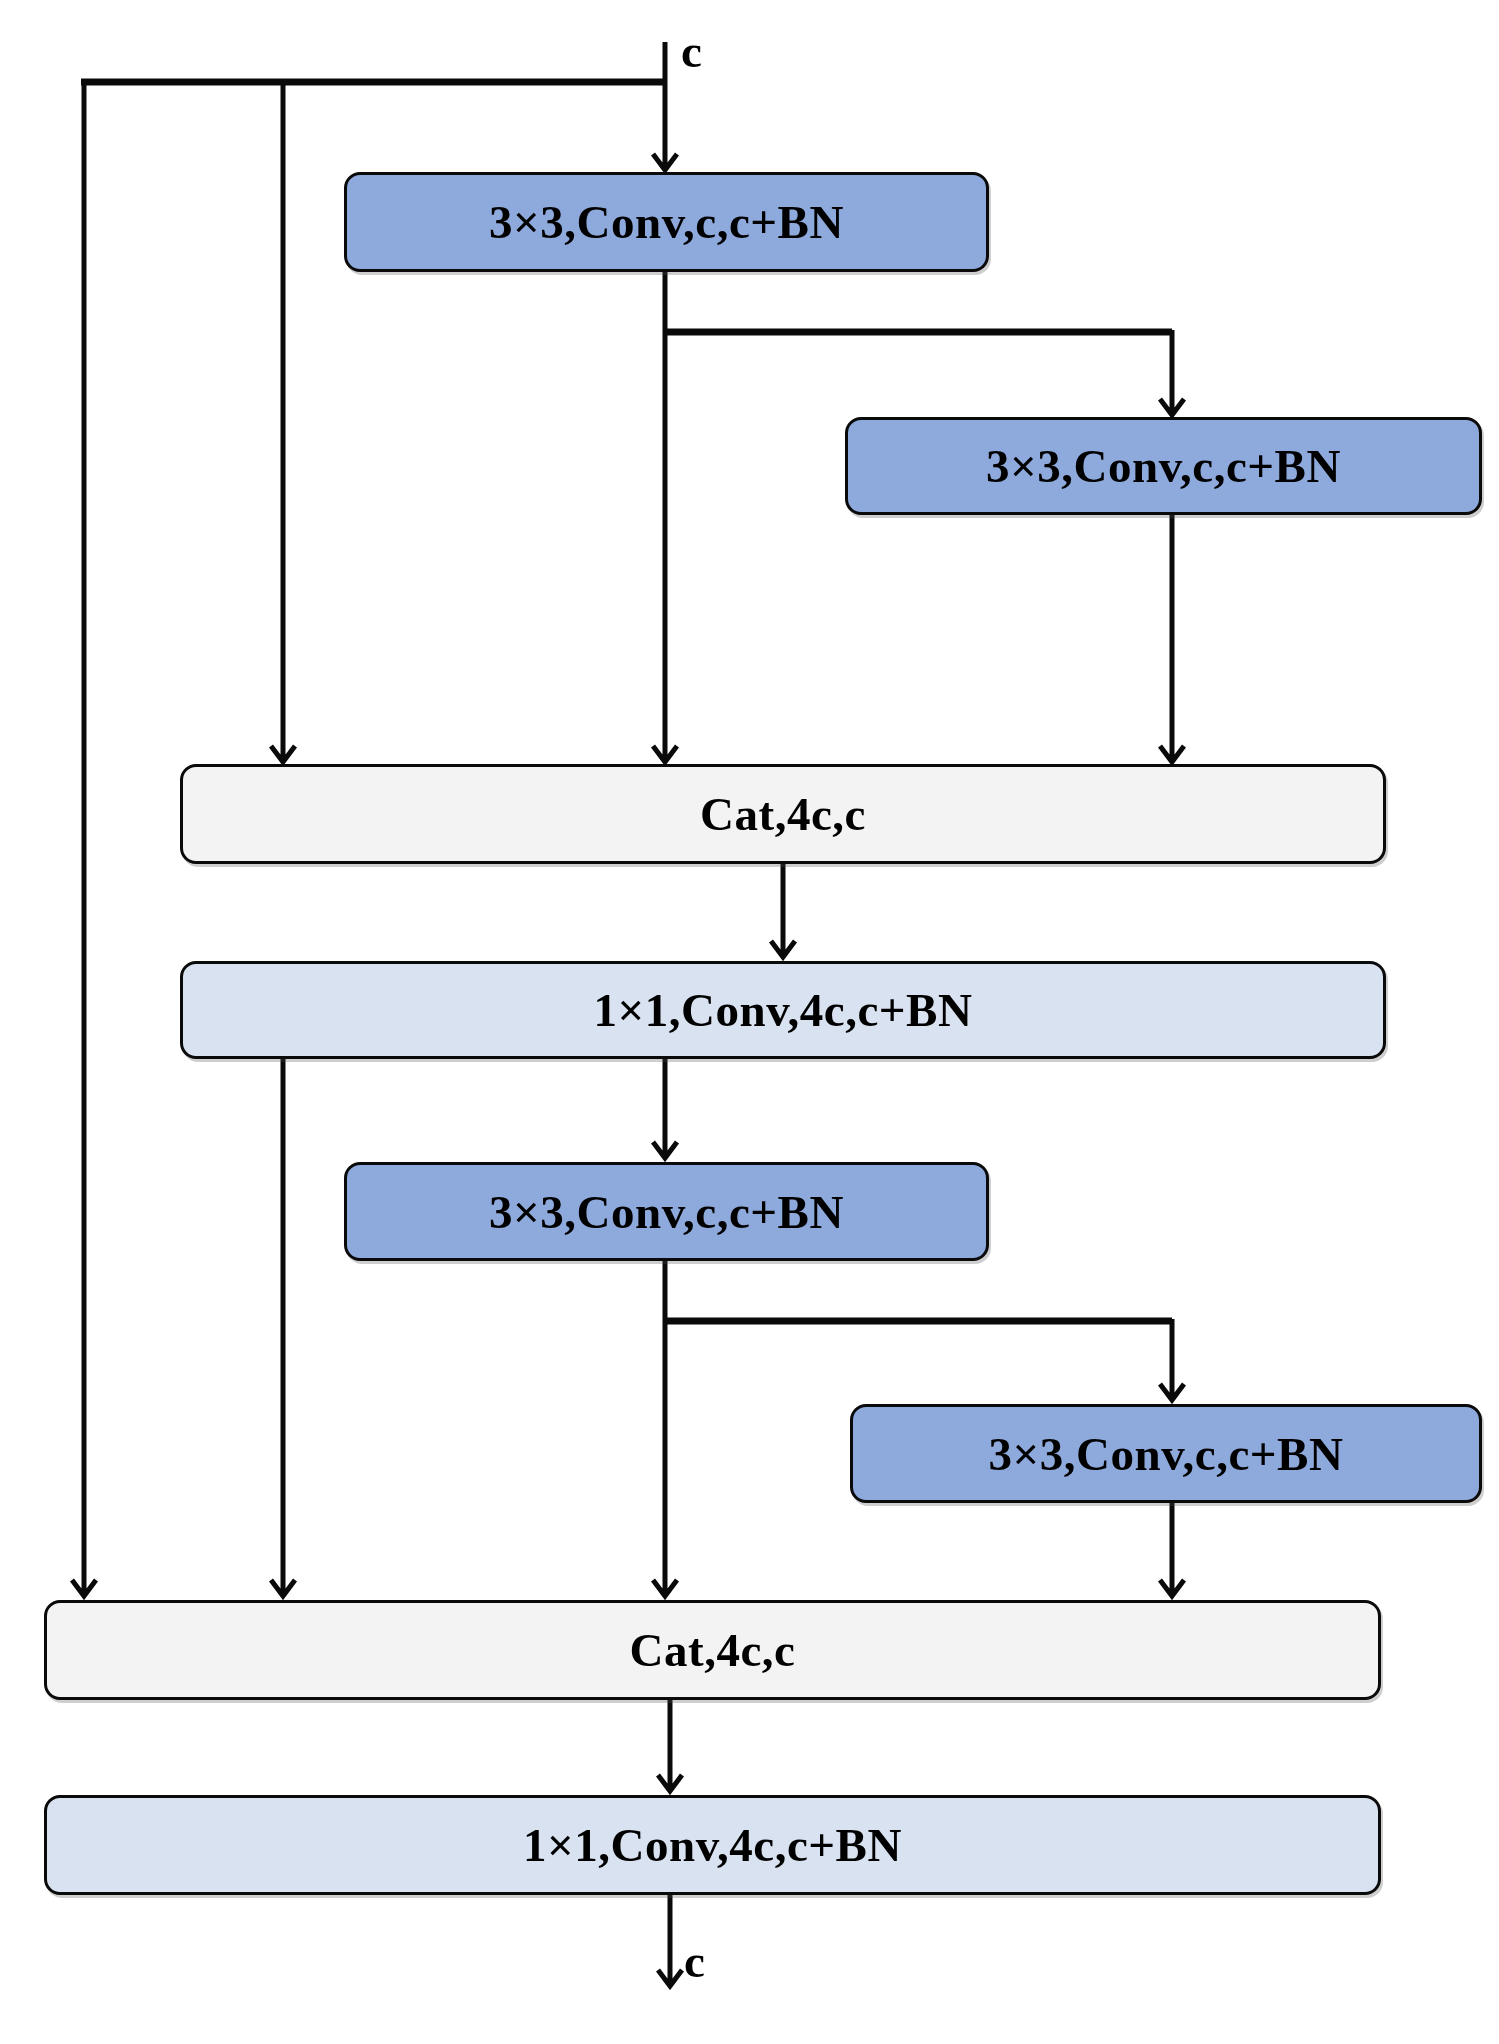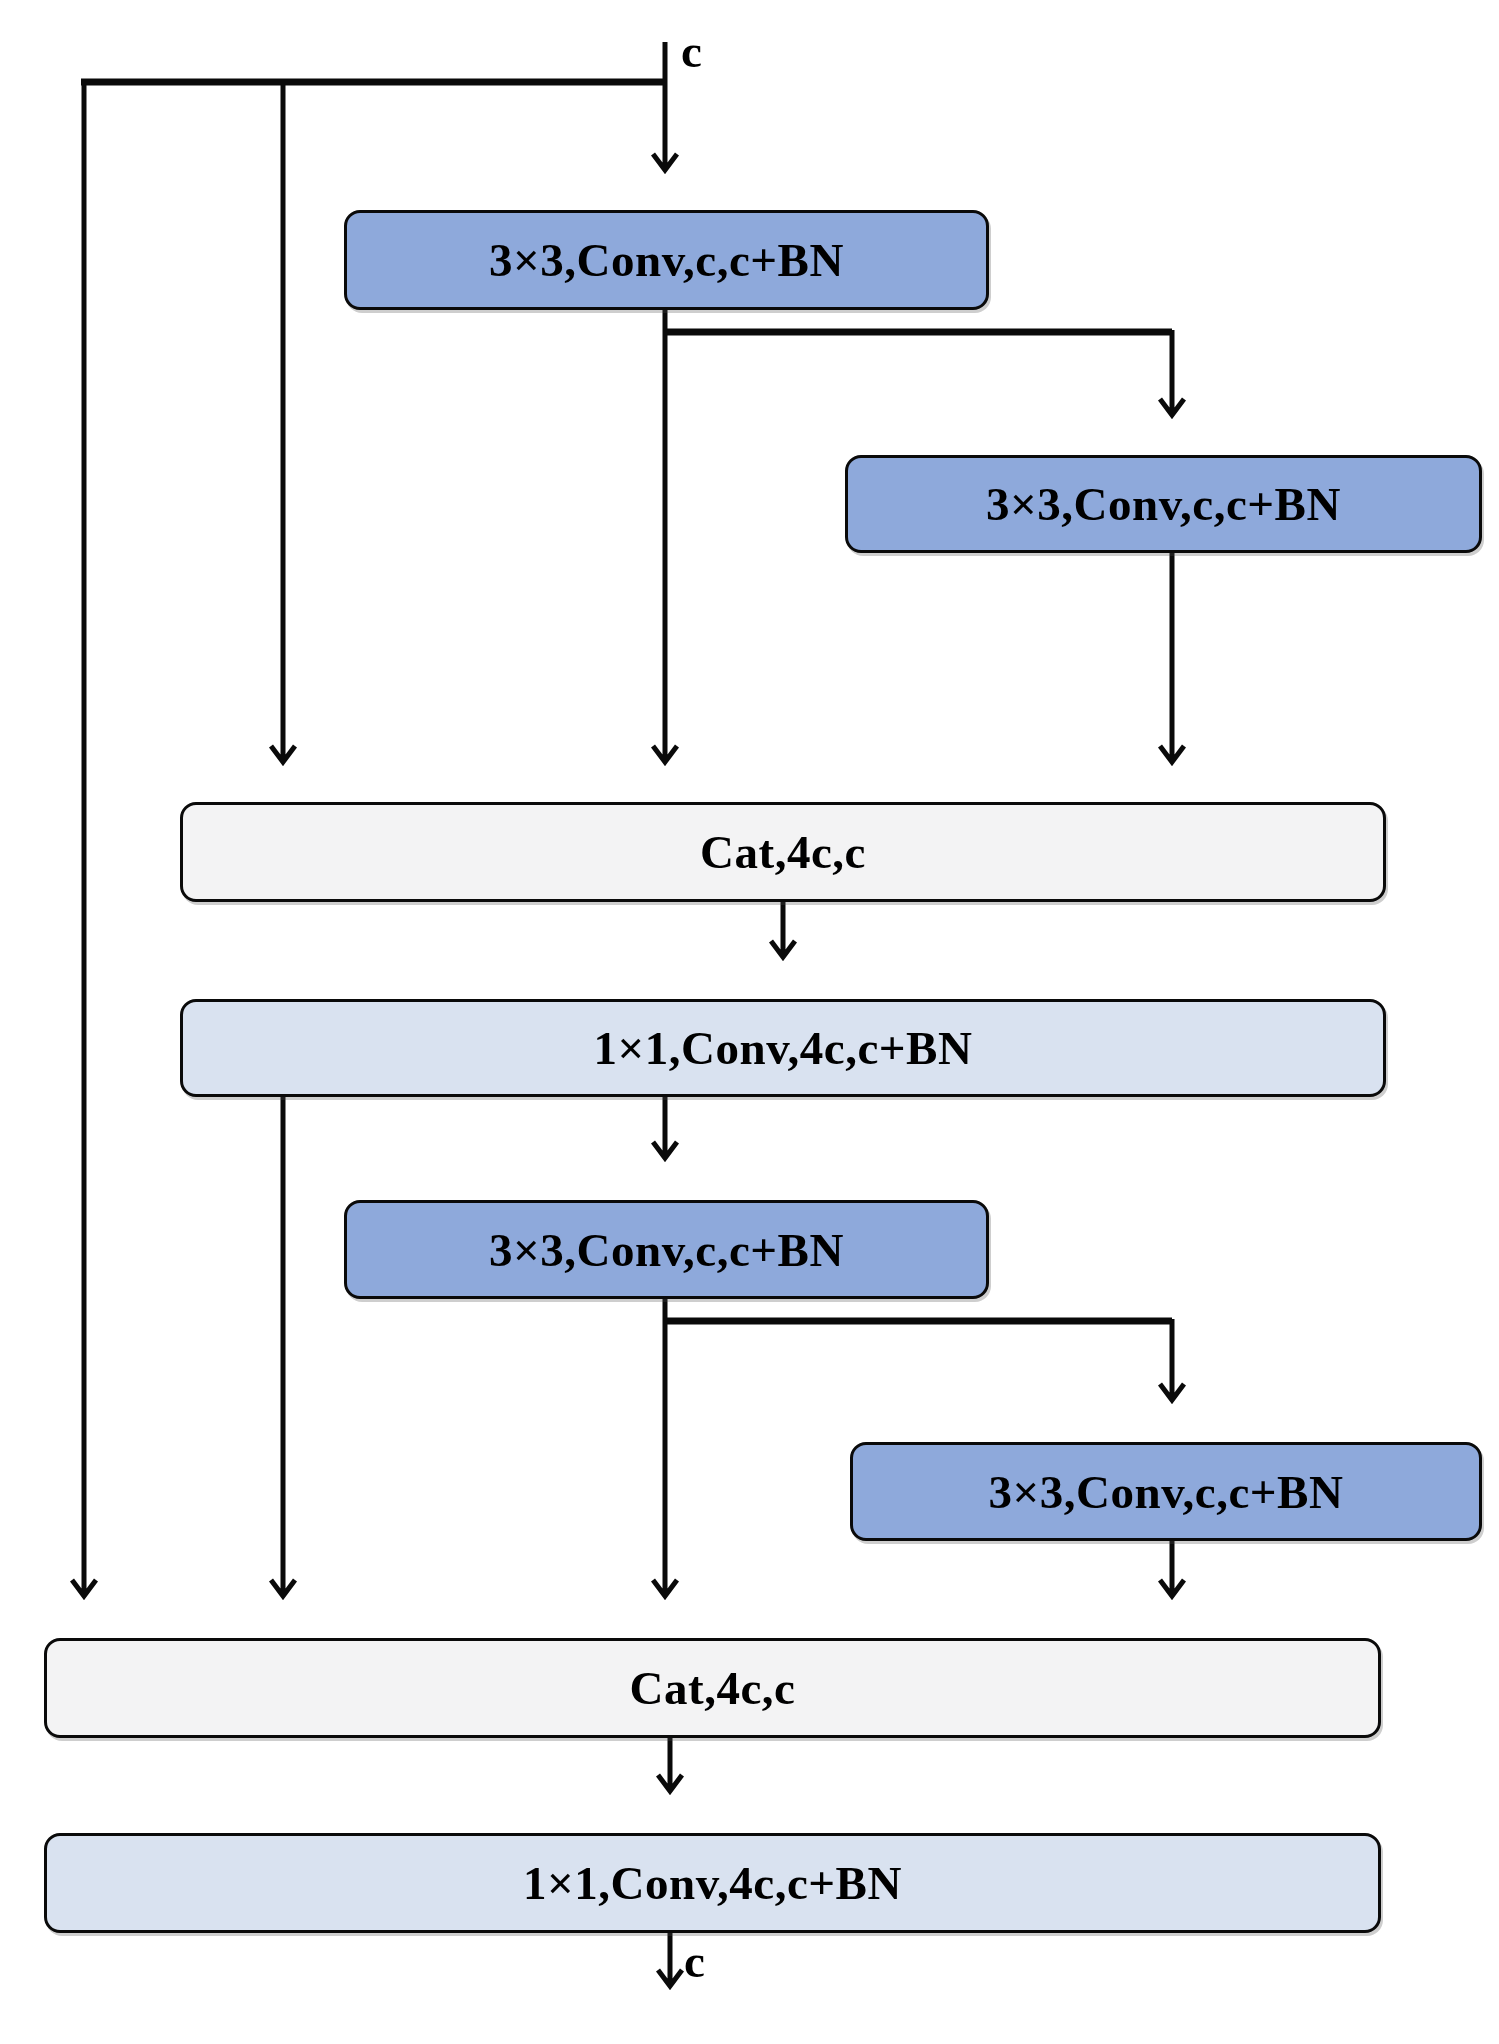--- a/index.html
+++ b/index.html
@@ -25,21 +25,20 @@
     box-sizing:border-box;
     display:flex;align-items:center;justify-content:center;
     border:3.5px solid #0a0a0a;
     border-radius:16px;
     font-weight:bold;
     font-size:47px;
     letter-spacing:0.5px;
     color:#000;
     box-shadow:2px 3px 0 rgba(80,80,80,0.28);
     white-space:nowrap;
-    margin-top:38px;
   }
   .io-label{
     position:absolute;
     font-weight:bold;
     font-size:47px;
     color:#000;
     line-height:1;
   }
 </style>
 </head>

